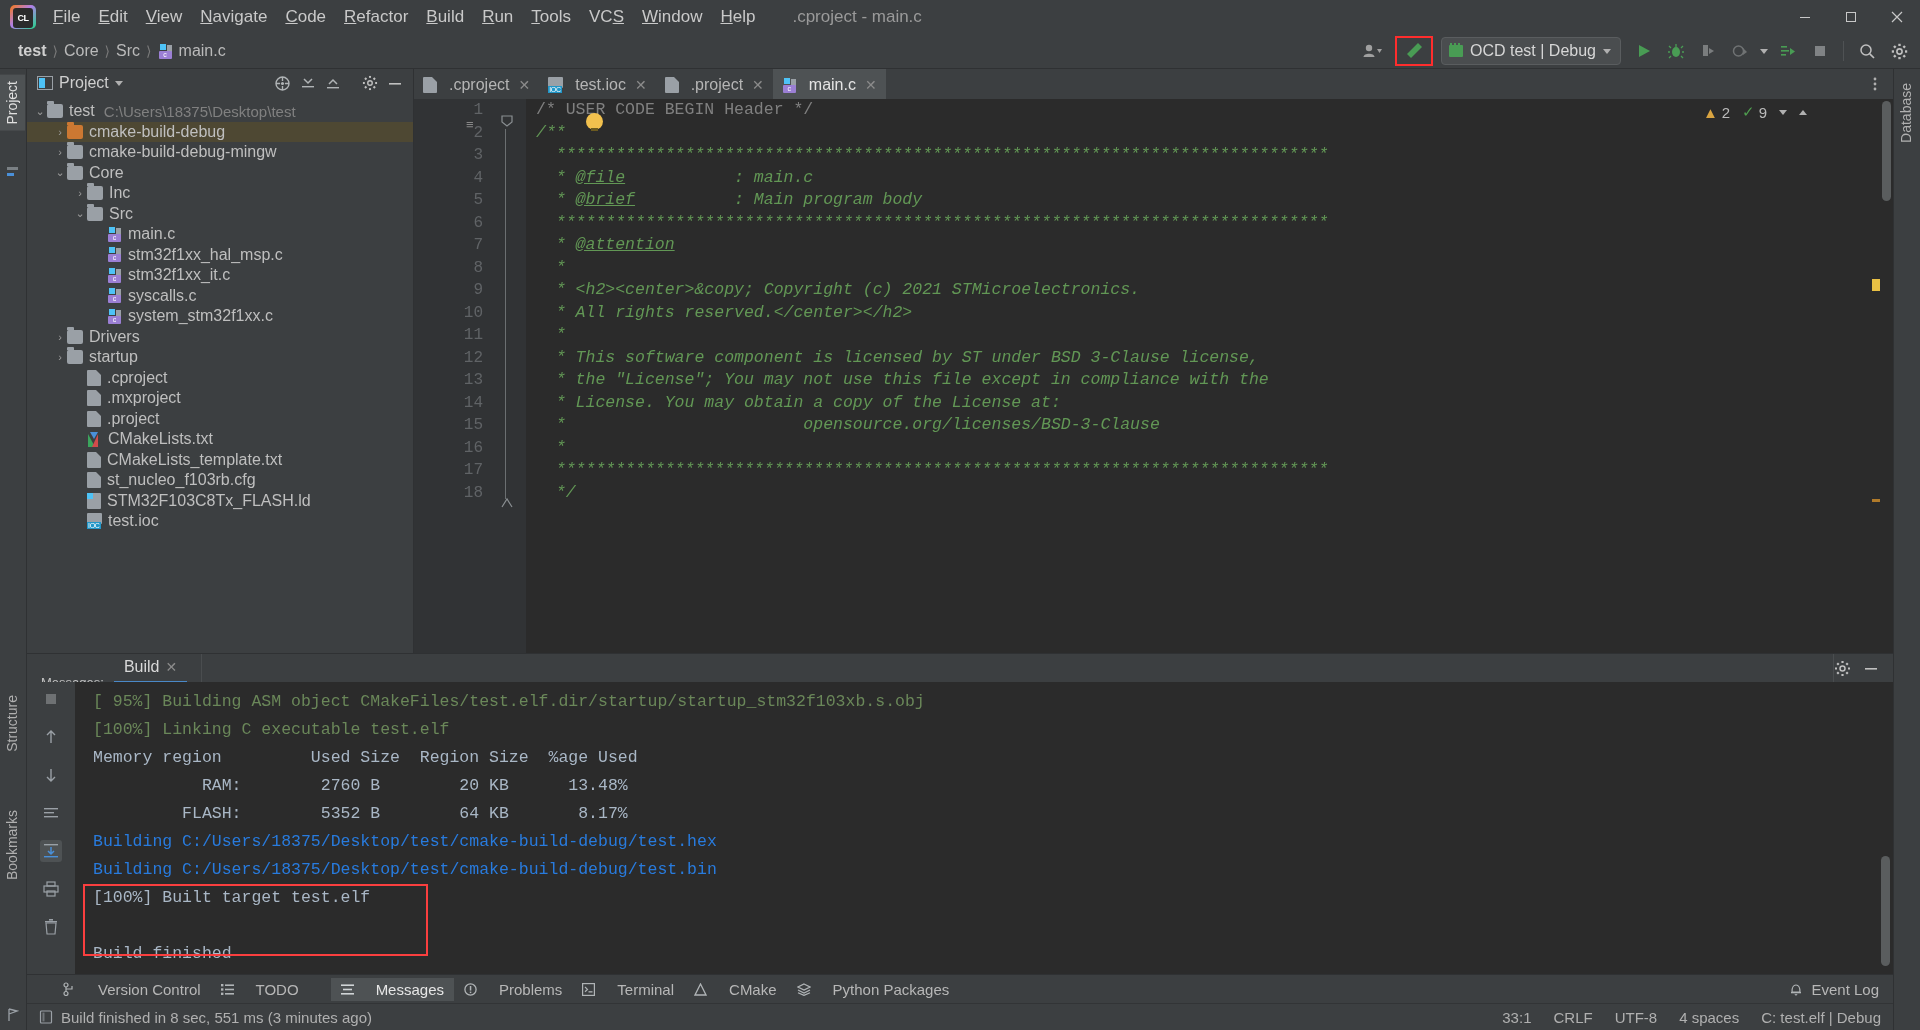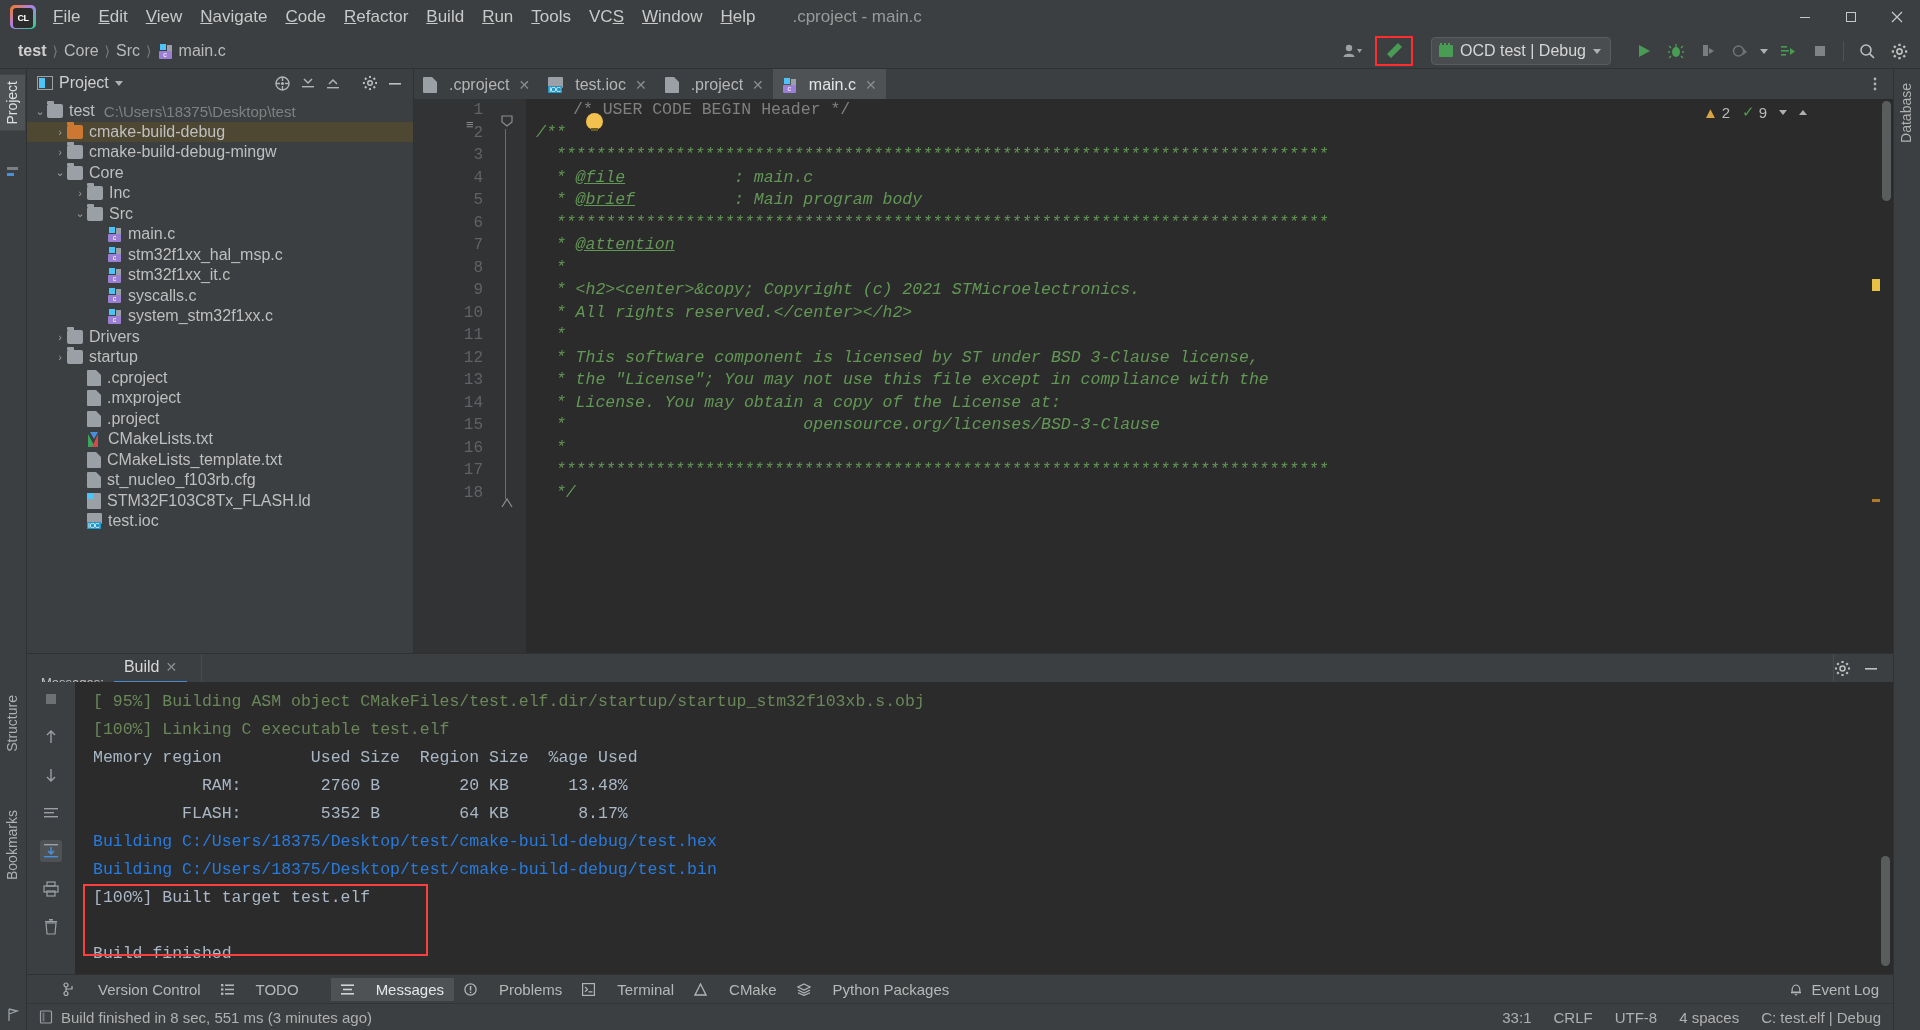--- a/index.html
+++ b/index.html
@@ -27,21 +27,21 @@
   
   .navbar{height:34px;background:#3c3f41;display:flex;align-items:center;flex:0 0 34px;padding:0 6px 0 14px;border-bottom:1px solid #2f3133;}
   .crumb{display:flex;align-items:center;font-size:16px;color:#bababa;}
   .crumb .seg{padding:2px 4px;}
   .crumb .seg.bold{font-weight:bold;color:#cfcfcf;}
   .crumb .sep{color:#7a7a7a;padding:0 2px;font-size:14px;}
   .toolright{margin-left:auto;display:flex;align-items:center;gap:2px;}
   .tbtn{width:30px;height:28px;display:flex;align-items:center;justify-content:center;border-radius:4px;}
   .hammer-wrap{position:relative;width:38px;height:30px;display:flex;align-items:center;justify-content:center;}
   .redbox{position:absolute;inset:0;border:2px solid #ff2d2d;box-sizing:border-box;}
-  .runcfg{display:flex;align-items:center;gap:7px;background:#4a4d4f;border:1px solid #5a5d5f;border-radius:4px;height:26px;padding:0 9px 0 7px;margin:0 16px;}
+  .runcfg{display:flex;align-items:center;gap:7px;background:#4a4d4f;border:1px solid #5a5d5f;border-radius:4px;height:26px;padding:0 9px 0 7px;margin:0 6px;}
   .runcfg .txt{font-size:16px;color:#d6d6d6;white-space:nowrap;}
   .chip{width:14px;height:12px;background:#499c54;border-radius:1px;position:relative;}
   .chip:before{content:"";position:absolute;top:-2px;left:1px;right:1px;height:2px;background:repeating-linear-gradient(90deg,#499c54 0 2px,transparent 2px 4px);}
   .caret{width:0;height:0;border-left:4px solid transparent;border-right:4px solid transparent;border-top:5px solid #b0b0b0;}
 
   
   .mainrow{display:flex;flex:1 1 auto;min-height:0;}
   .leftstrip{width:26px;background:#3c3f41;flex:0 0 26px;position:relative;border-right:1px solid #2f3133;}
   .vtab{position:absolute;left:-1px;writing-mode:vertical-rl;transform:rotate(180deg);font-size:14px;color:#b0b0b0;white-space:nowrap;padding:6px 5px;}
   .vtab.sel{background:#4e5254;color:#e0e0e0;}
@@ -88,21 +88,21 @@
   .tabbar{height:30px;background:#3c3f41;display:flex;align-items:stretch;flex:0 0 30px;}
   .etab{display:flex;align-items:center;gap:6px;padding:0 9px;font-size:16px;color:#b5b5b5;white-space:nowrap;border-top:2px solid transparent;}
   .etab.active{background:#4e5254;color:#e4e4e4;}
   .etab .x{color:#8b8b8b;font-size:14px;margin-left:3px;}
   .codewrap{flex:1 1 auto;display:flex;position:relative;overflow:hidden;background:#2b2b2b;}
   .gutter{width:78px;flex:0 0 78px;background:#313335;position:relative;}
   .gline{height:22.5px;line-height:22.5px;text-align:right;padding-right:9px;color:#606366;font-family:"Liberation Mono",monospace;font-size:16px;}
   .glyphs{width:34px;flex:0 0 34px;background:#313335;position:relative;}
   .codearea{flex:1 1 auto;position:relative;overflow:hidden;padding-left:10px;}
   .cline{height:22.5px;line-height:22.5px;font-family:"Liberation Mono",monospace;font-size:16.5px;white-space:pre;color:#629755;font-style:italic;}
-  .cline.plain{color:#808080;font-style:normal;margin-left:37px;}
+  .cline.plain{color:#808080;font-style:normal;}
   .cline u{}
   .codetopright{position:absolute;right:0;top:0;width:96px;height:100%;}
   .hint-badge{position:absolute;right:86px;top:4px;display:flex;align-items:center;gap:12px;font-size:15px;color:#bbb;}
   .warnico{color:#d9a441;}
   .okico{color:#4f9e4f;}
   .scrollmark{position:absolute;right:13px;width:8px;height:12px;}
   .vscroll{position:absolute;right:2px;top:0;width:9px;height:100%;}
   .vscroll .thumb{position:absolute;top:2px;left:0;width:9px;height:100px;background:#5a5d5e;border-radius:5px;}
 
   

